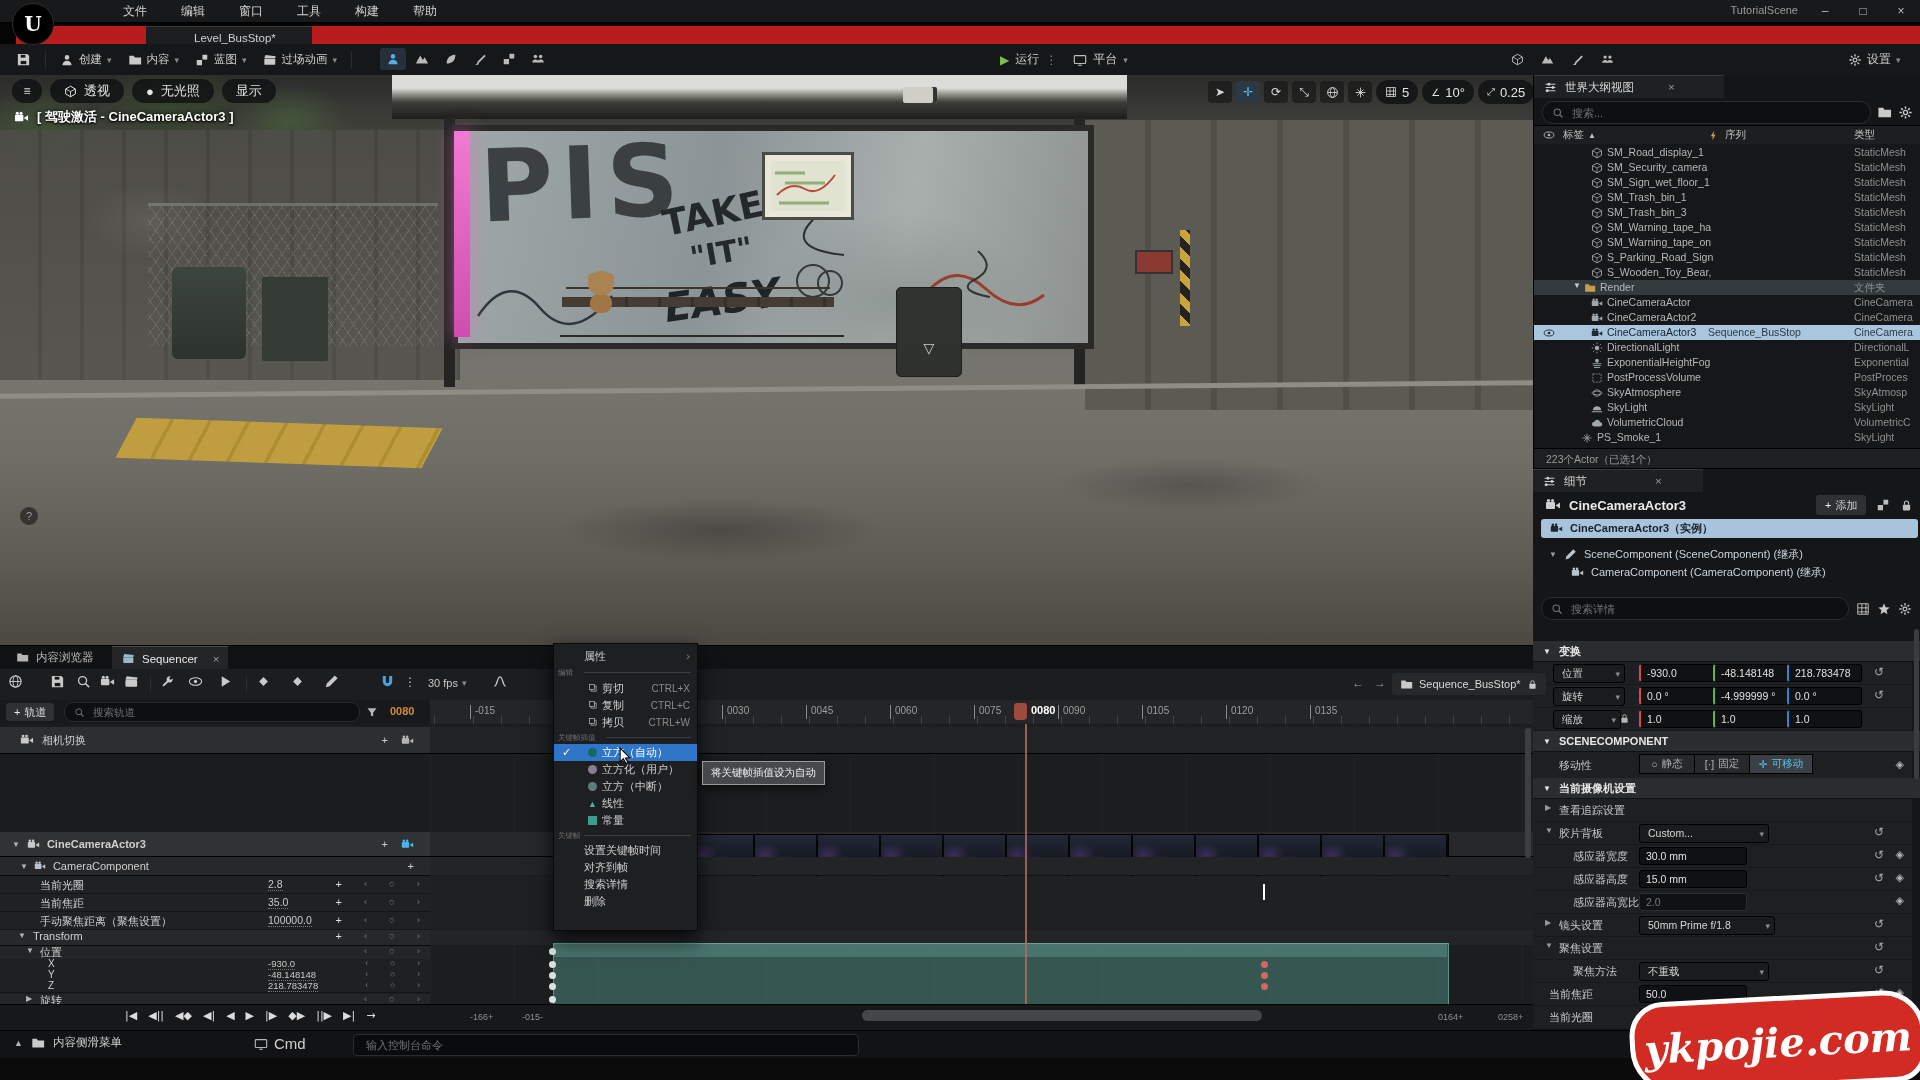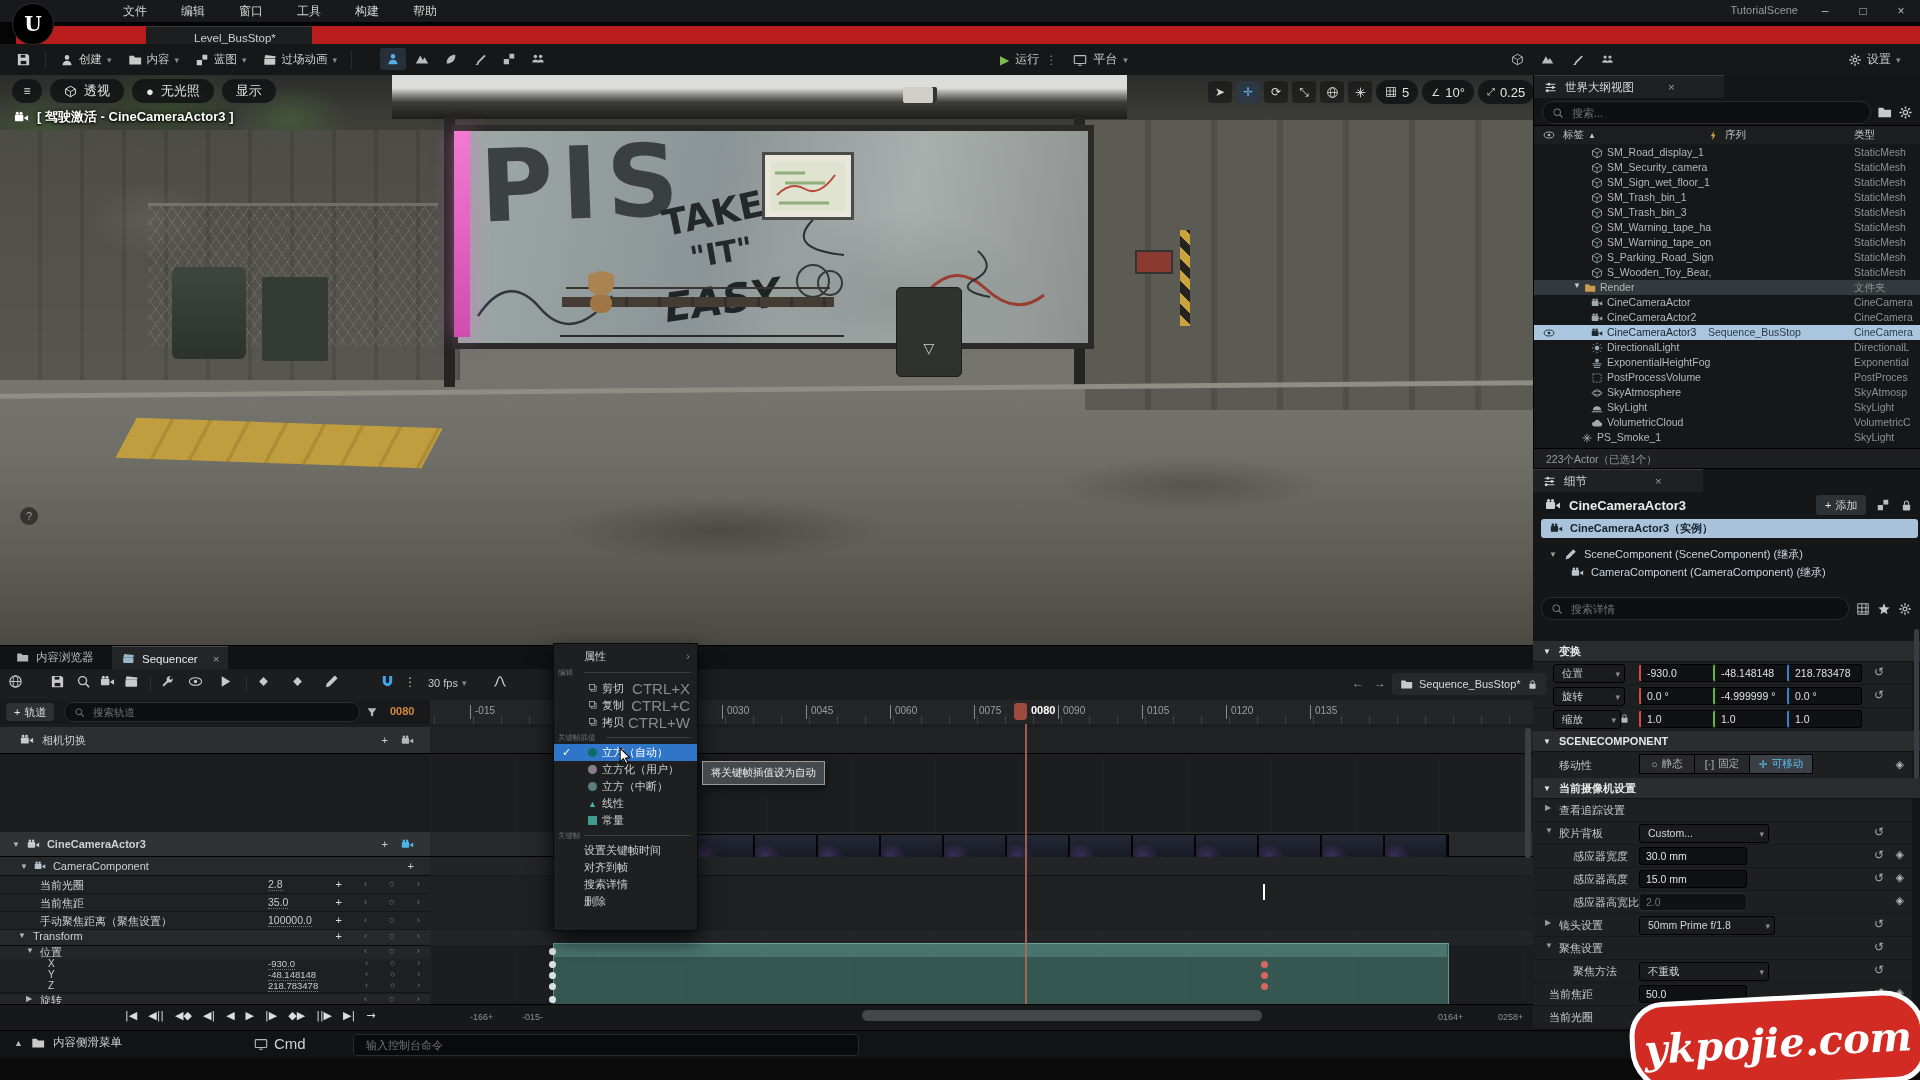--- a/index.html
+++ b/index.html
@@ -134,21 +134,21 @@
   .rangelbl{position:absolute;top:7px;color:#8f8f8f;font-size:9px;}
   .scrollh{position:absolute;left:862px;top:5px;width:400px;height:11px;background:#43474a;border-radius:6px;}
   .tl-scroll{position:absolute;left:1525px;top:82px;width:6px;height:130px;background:#3c3f42;border-radius:3px;}
 
   
   .cmenu{left:553px;top:643px;width:143px;height:286px;background:#1e1f21;border:1px solid #0a0a0a;
          box-shadow:0 8px 20px rgba(0,0,0,.8);z-index:60;font-size:11px;}
   .cm-item{position:absolute;left:0;width:143px;height:17px;color:#cfcfcf;line-height:17px;}
   .cm-item .tx{position:absolute;left:48px;white-space:nowrap;}
   .cm-item .tx2{position:absolute;left:30px;white-space:nowrap;}
-  .cm-item .sc{position:absolute;right:7px;color:#8a8a8a;font-size:15px;}
+  .cm-item .sc{position:absolute;right:7px;color:#8a8a8a;font-size:10px;}
   .cm-item.hl{background:#2f76c9;color:#fff;}
   .cm-sep{position:absolute;left:0;width:143px;height:9px;}
   .cm-sep .sl{position:absolute;left:4px;top:0;font-size:7.5px;color:#6d6d6d;}
   .cm-sep .ln{position:absolute;left:30px;right:6px;top:4px;height:1px;background:#3d3d3d;}
   .cm-glyph{position:absolute;left:34px;top:3px;width:10px;height:10px;}
   .tooltip{left:702px;top:761px;background:#45494c;border:1px solid #9a9a9a;color:#ececec;font-size:10.5px;
            padding:4px 8px;z-index:70;box-shadow:0 3px 8px rgba(0,0,0,.6);white-space:nowrap;}
   .cursor-arrow{left:618px;top:747px;z-index:80;}
 
   

